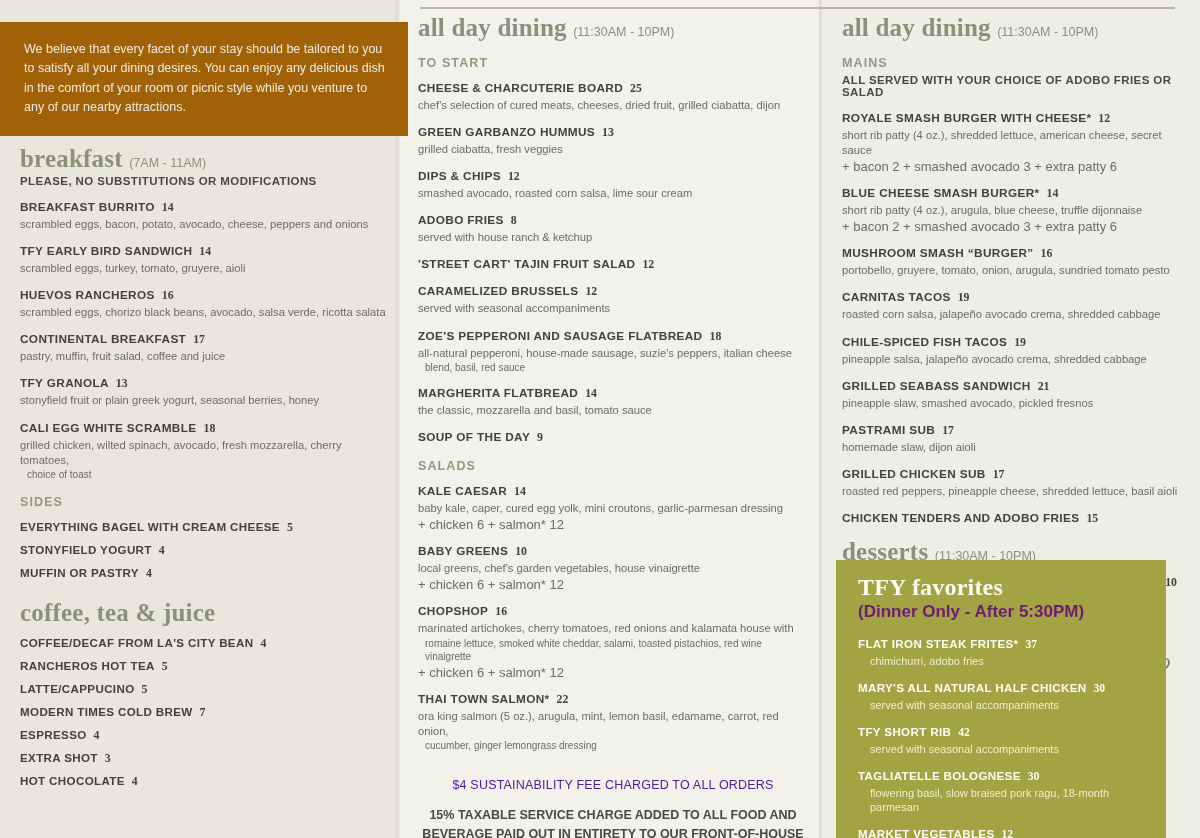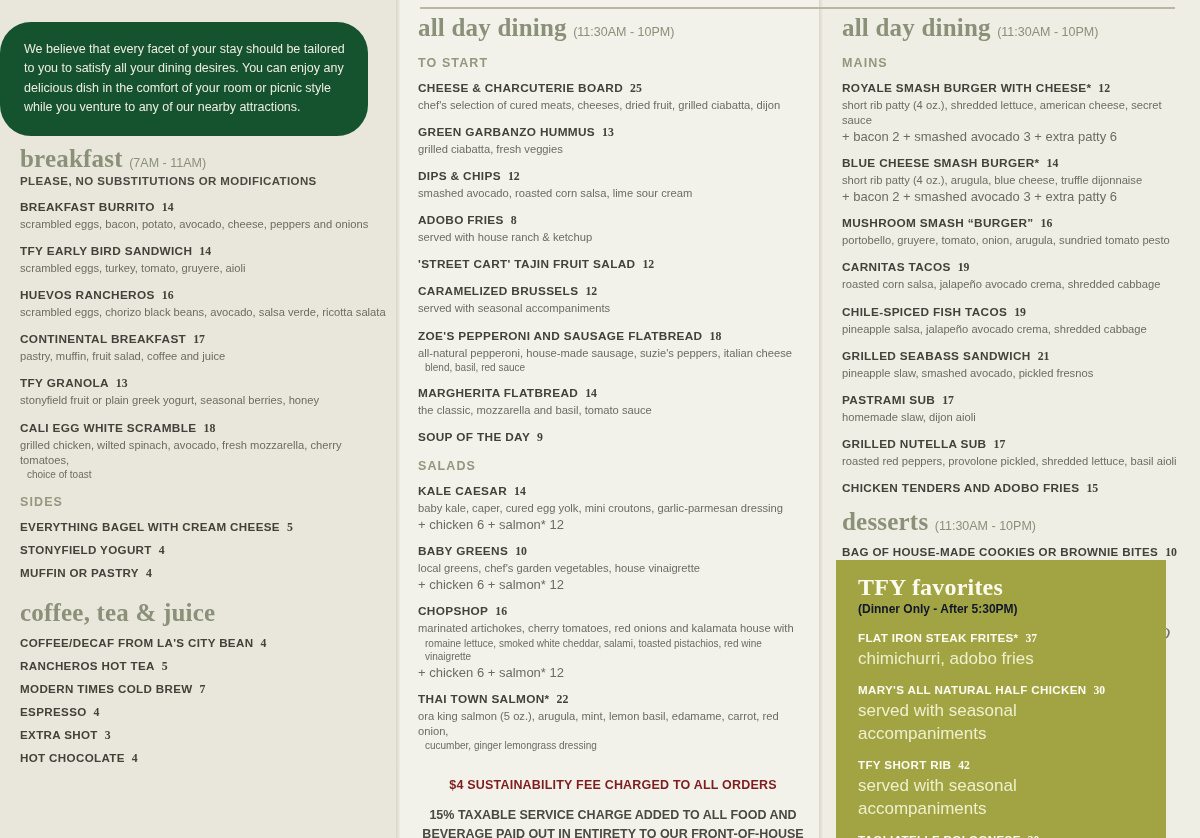--- a/index.html
+++ b/index.html
@@ -15,24 +15,24 @@
   .page{position:absolute;top:0;left:0;width:1200px;height:838px;}
   .panel-left{position:absolute;left:0;top:0;width:398px;height:838px;background:#e9e7dc;}
   .panel-mid{position:absolute;left:398px;top:0;width:424px;height:838px;background:#f2f1ea;}
   .panel-right{position:absolute;left:822px;top:0;width:378px;height:838px;background:#efeee4;}
   .fold1{position:absolute;left:396px;top:0;width:5px;height:838px;background:linear-gradient(to right,#d8d6ca,#f4f3ec);}
   .fold2{position:absolute;left:819px;top:0;width:5px;height:838px;background:linear-gradient(to right,#d9d7cb,#f3f2e9);}
   .topline{position:absolute;left:420px;top:7px;width:755px;height:2px;background:#b9b6a6;}
 
   
   .intro{
-    position:absolute;left:0;top:22px;width:368px;min-height:110px;
-    background:#14532d;color:#efece3;
+    position:absolute;left:0;top:22px;width:408px;min-height:110px;
+    background:#a16207;color:#efece3;
     padding:18px 22px 18px 24px;box-sizing:border-box;
-    font-size:12.5px;line-height:1.55;border-radius:31px;
+    font-size:12.5px;line-height:1.55;
   }
 
   .col{position:absolute;box-sizing:border-box;}
   .col-left{left:20px;top:145px;width:372px;}
   .col-mid{left:418px;top:14px;width:390px;}
   .col-right{left:842px;top:14px;width:345px;}
 
   h2.section{
     font-family:"Liberation Serif", serif;
     font-size:25px;font-weight:700;color:#8b9079;
@@ -57,36 +57,36 @@
 
   .addons{font-size:13px;color:#6d6c62;margin-top:1px;}
 
   .callout{
     margin-top:16px;font-family:"Liberation Serif", serif;
     font-size:17.5px;color:#6f7560;line-height:1.35;letter-spacing:.2px;
   }
   .callout .ital{font-style:italic;}
 
   .centered{text-align:center;}
-  .fee{font-size:12.5px;font-weight:700;color:#7f1d1d;letter-spacing:.2px;margin-top:26px;}
+  .fee{font-size:12.5px;font-weight:400;color:#4c1d95;letter-spacing:.2px;margin-top:26px;}
   .charge{font-size:12.5px;font-weight:700;color:#4a4940;line-height:1.5;margin-top:14px;}
 
   
   .favbox{
     position:absolute;left:836px;top:560px;width:330px;height:322px;
     background:#a2a342;color:#fdfdf5;padding:14px 18px 0 22px;box-sizing:border-box;
   }
   .favbox h2{
     font-family:"Liberation Serif", serif;font-size:24px;font-weight:700;
     margin:0;color:#fbfbf0;letter-spacing:.2px;
   }
-  .favbox .dinner{font-size:12px;font-weight:700;margin:1px 0 12px 0;color:#0f172a;}
+  .favbox .dinner{font-size:17px;font-weight:700;margin:1px 0 12px 0;color:#701a75;}
   .favbox .item .nm{color:#fdfdf3;font-size:11.6px;}
   .favbox .item .pr{color:#fdfdf3;font-size:11.6px;}
-  .favbox .item .ds{color:#eef0ce;font-size:17px;}
+  .favbox .item .ds{color:#eef0ce;font-size:11px;margin-left:12px;}
 </style>
 </head>
 <body>
 
 <div class="page">
   <div class="panel-left"></div>
   <div class="panel-mid"></div>
   <div class="panel-right"></div>
   <div class="fold1"></div>
   <div class="fold2"></div>
@@ -145,20 +145,23 @@
       <span>coffee, tea &amp; juice</span>
     </h2>
     <div style="height:4px"></div>
     <div class="item compact">
       <span class="nm">COFFEE/DECAF FROM LA'S CITY BEAN</span><span class="pr">4</span>
     </div>
     <div class="item compact">
       <span class="nm">RANCHEROS HOT TEA</span><span class="pr">5</span>
     </div>
     <div class="item compact">
+      <span class="nm">LATTE/CAPPUCINO</span><span class="pr">5</span>
+    </div>
+    <div class="item compact">
       <span class="nm">MODERN TIMES COLD BREW</span><span class="pr">7</span>
     </div>
     <div class="item compact">
       <span class="nm">ESPRESSO</span><span class="pr">4</span>
     </div>
     <div class="item compact">
       <span class="nm">EXTRA SHOT</span><span class="pr">3</span>
     </div>
     <div class="item compact">
       <span class="nm">HOT CHOCOLATE</span><span class="pr">4</span>
@@ -242,20 +245,21 @@
     </div>
   </div>
 
   <div class="col col-right">
     <h2 class="section">
       <span>all day dining</span>
       <span class="hours">(11:30AM - 10PM)</span>
     </h2>
 
     <h3 class="sub">MAINS</h3>
+    <div class="note" style="margin-top:-4px;">ALL SERVED WITH YOUR CHOICE OF ADOBO FRIES OR SALAD</div>
 
     <div class="item">
       <span class="nm">ROYALE SMASH BURGER WITH CHEESE*</span><span class="pr">12</span>
       <div class="ds">short rib patty (4 oz.), shredded lettuce, american cheese, secret sauce</div>
       <div class="addons">+ bacon  2   + smashed avocado  3   + extra patty  6</div>
     </div>
     <div class="item">
       <span class="nm">BLUE CHEESE SMASH BURGER*</span><span class="pr">14</span>
       <div class="ds">short rib patty (4 oz.), arugula, blue cheese, truffle dijonnaise</div>
       <div class="addons">+ bacon  2   + smashed avocado  3   + extra patty  6</div>
@@ -274,22 +278,22 @@
     </div>
     <div class="item">
       <span class="nm">GRILLED SEABASS SANDWICH</span><span class="pr">21</span>
       <div class="ds">pineapple slaw, smashed avocado, pickled fresnos</div>
     </div>
     <div class="item">
       <span class="nm">PASTRAMI SUB</span><span class="pr">17</span>
       <div class="ds">homemade slaw, dijon aioli</div>
     </div>
     <div class="item">
-      <span class="nm">GRILLED NUTELLA SUB</span><span class="pr">17</span>
-      <div class="ds">roasted red peppers, provolone pickled, shredded lettuce, basil aioli</div>
+      <span class="nm">GRILLED CHICKEN SUB</span><span class="pr">17</span>
+      <div class="ds">roasted red peppers, pineapple cheese, shredded lettuce, basil aioli</div>
     </div>
     <div class="item">
       <span class="nm">CHICKEN TENDERS AND ADOBO FRIES</span><span class="pr">15</span>
     </div>
 
     <h2 class="section" style="margin-top:12px;">
       <span>desserts</span>
       <span class="hours">(11:30AM - 10PM)</span>
     </h2>
     <div style="height:4px"></div>

